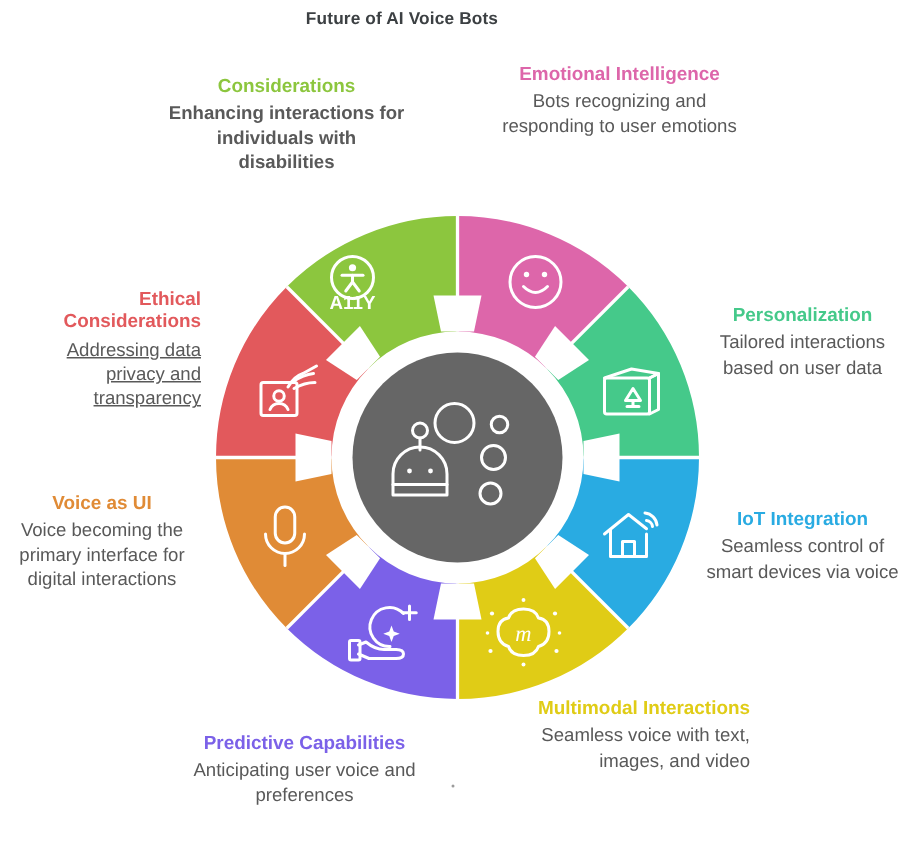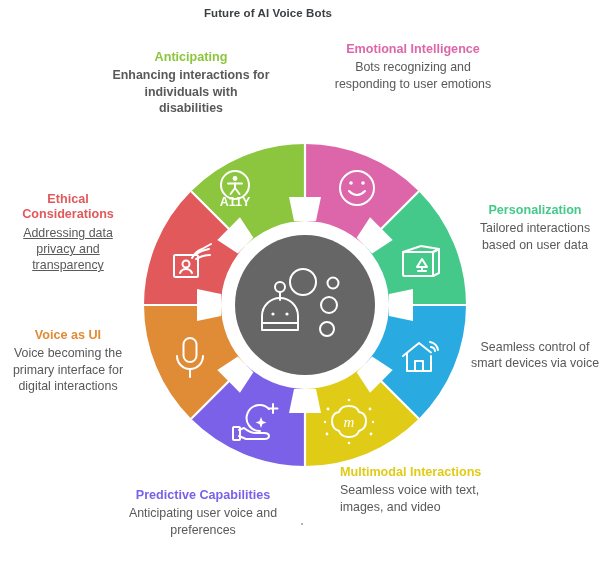--- a/index.html
+++ b/index.html
@@ -50,24 +50,24 @@
     margin-bottom: 2px;
     line-height: 1.22;
   }
   .label-block .lab-desc { display: block; }
 
   
   #lbl-accessibility   { left: 112px; top: 50px;  width: 158px; text-align: center; }
   #lbl-emotional       { left: 334px; top: 42px;  width: 158px; text-align: center; }
   #lbl-personalization { left: 464px; top: 203px; width: 142px; text-align: center; }
   #lbl-iot             { left: 464px; top: 339px; width: 142px; text-align: center; }
-  #lbl-multimodal      { left: 340px; top: 465px; width: 160px; text-align: left; }
+  #lbl-multimodal      { left: 340px; top: 465px; width: 160px; text-align: right; }
   #lbl-predictive      { left: 122px; top: 464px; width: 162px; text-align: center; margin-top: 24px; }
   #lbl-voiceui         { left: 2px;   top: 328px; width: 132px; text-align: center; }
-  #lbl-ethical         { left: 2px;   top: 192px; width: 132px; text-align: center; }
+  #lbl-ethical         { left: 2px;   top: 192px; width: 132px; text-align: right; }
 
   .tiny-dot {
     position: absolute;
     left: 301px;
     top: 523px;
     width: 2px;
     height: 2px;
     background: #9b9b9b;
     border-radius: 50%;
   }
@@ -220,35 +220,36 @@
         <path d="M -10 13 A 6.5 6.5 0 0 1 2 13"></path>
         <path d="M 2 -2 Q 6 -9 12 -11 L 21 -16"></path>
         <path d="M 6 -6 Q 12 -10 19 -11"></path>
         <path d="M 6 -1 Q 13 -5 20 -5"></path>
       </g>
     </g>
   </svg>
 </div>
 
 <div class="label-block" id="lbl-accessibility">
-  <span class="lab-title" style="color: rgb(140, 198, 62);">Anticipating</span>
+  <span class="lab-title" style="color: rgb(140, 198, 62);">Considerations</span>
   <span class="lab-desc" style="color: rgb(89, 89, 89); font-weight: bold;">Enhancing interactions for individuals with disabilities</span>
 </div>
 
 <div class="label-block" id="lbl-emotional">
   <span class="lab-title" style="color: rgb(221, 102, 170);">Emotional Intelligence</span>
   <span class="lab-desc" style="color: rgb(89, 89, 89);">Bots recognizing and responding to user emotions</span>
 </div>
 
 <div class="label-block" id="lbl-personalization">
   <span class="lab-title" style="color: rgb(69, 201, 138);">Personalization</span>
   <span class="lab-desc" style="color: rgb(89, 89, 89);">Tailored interactions based on user data</span>
 </div>
 
 <div class="label-block" id="lbl-iot">
+  <span class="lab-title" style="color: rgb(41, 171, 226);">IoT Integration</span>
   <span class="lab-desc" style="color: rgb(89, 89, 89);">Seamless control of smart devices via voice</span>
 </div>
 
 <div class="label-block" id="lbl-multimodal">
   <span class="lab-title" style="color: rgb(224, 204, 22);">Multimodal Interactions</span>
   <span class="lab-desc" style="color: rgb(89, 89, 89);">Seamless voice with text, images, and video</span>
 </div>
 
 <div class="label-block" id="lbl-predictive">
   <span class="lab-title" style="color: rgb(123, 97, 232);">Predictive Capabilities</span>

